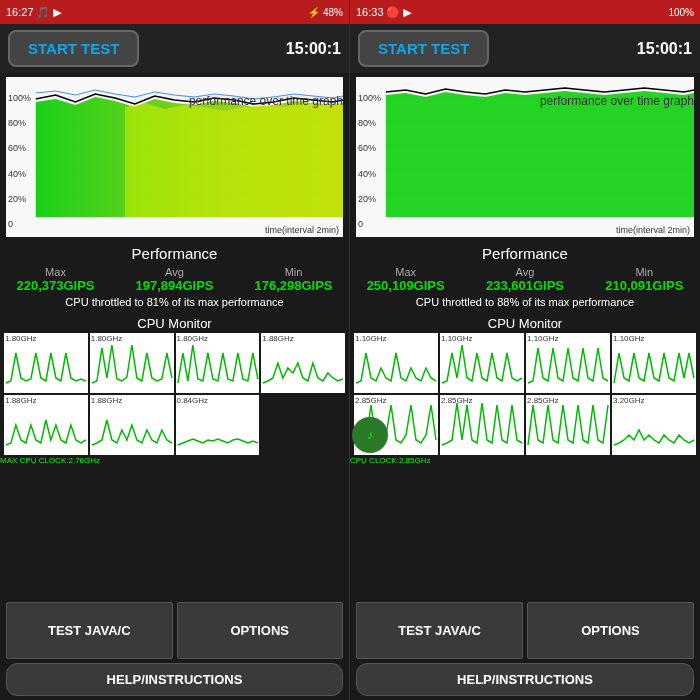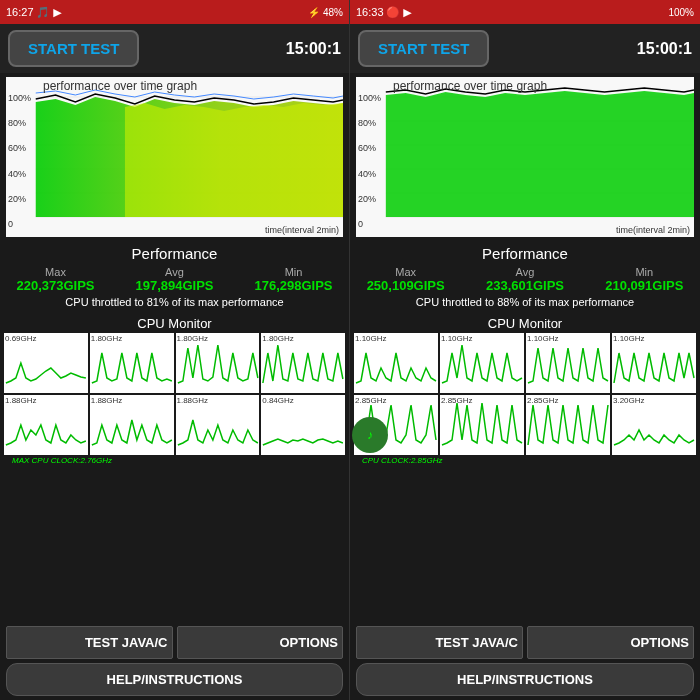--- a/index.html
+++ b/index.html
@@ -66,25 +66,25 @@
 
     
     .graph-container {
       background: #fff;
       margin: 4px 6px;
       flex-shrink: 0;
       position: relative;
       height: 160px;
     }
     .graph-title {
-      text-align: left;
+      text-align: right;
       font-size: 12px;
       color: #333;
       position: absolute;
-      top: 2px;
+      top: 17px;
       width: 100%;
       padding-left: 37px;
     }
     .graph-canvas {
       width: 100%;
       height: 100%;
     }
     .graph-x-label {
       position: absolute;
       bottom: 2px;
@@ -186,24 +186,24 @@
     }
     .btn-row {
       display: flex;
       gap: 4px;
     }
     .bottom-btn {
       flex: 1;
       background: #3a3a3a;
       color: #fff;
       border: 1px solid #555;
-      padding: 8px 4px;
+      padding: 20px 4px;
       font-size: 13px;
       font-weight: bold;
-      text-align: right;
+      text-align: center;
       cursor: pointer;
       border-radius: 2px;
     }
     .bottom-btn-full {
       width: 100%;
       background: #3a3a3a;
       color: #fff;
       border: 1px solid #555;
       padding: 8px 4px;
       font-size: 13px;
@@ -226,22 +226,21 @@
       align-items: center;
       justify-content: center;
       color: #0f0;
       font-size: 16px;
       z-index: 10;
     }
 
     .max-clock-label {
       font-size: 8px;
       color: #0f0;
-      padding: 1px 12px;
-      font-style: italic;
+      padding: 1px 0;
     }
   </style>
 </head>
 <body>
 
 <div class="phone-panel">
 
   <div class="status-bar">
     <div class="status-left">
       <span>16:27</span>
@@ -313,27 +312,20 @@
         <span class="perf-label">Min</span>
         <span class="perf-value">176,298GIPS</span>
       </div>
     </div>
     <div class="throttle-text">CPU throttled to 81% of its max performance</div>
   </div>
 
   <div class="cpu-monitor-title">CPU Monitor</div>
   <div class="cpu-grid">
 
-    <div class="cpu-cell">
-      <span class="cpu-cell-freq">0.69GHz</span>
-      <svg viewBox="0 0 80 60">
-        <rect width="80" height="60" fill="#fff"></rect>
-        <polyline points="0,50 5,48 10,45 15,30 20,45 25,48 30,46 35,42 40,38 45,35 50,40 55,45 60,43 65,40 70,42 75,44 80,45" fill="none" stroke="#00bb00" stroke-width="1.5"></polyline>
-      </svg>
-    </div>
 
     <div class="cpu-cell">
       <span class="cpu-cell-freq">1.80GHz</span>
       <svg viewBox="0 0 80 60">
         <rect width="80" height="60" fill="#fff"></rect>
         <polyline points="0,50 5,48 10,20 15,45 20,48 25,46 30,20 35,45 40,48 45,20 50,45 55,48 60,20 65,45 70,48 75,46 80,48" fill="none" stroke="#00bb00" stroke-width="1.5"></polyline>
       </svg>
     </div>
 
     <div class="cpu-cell">

